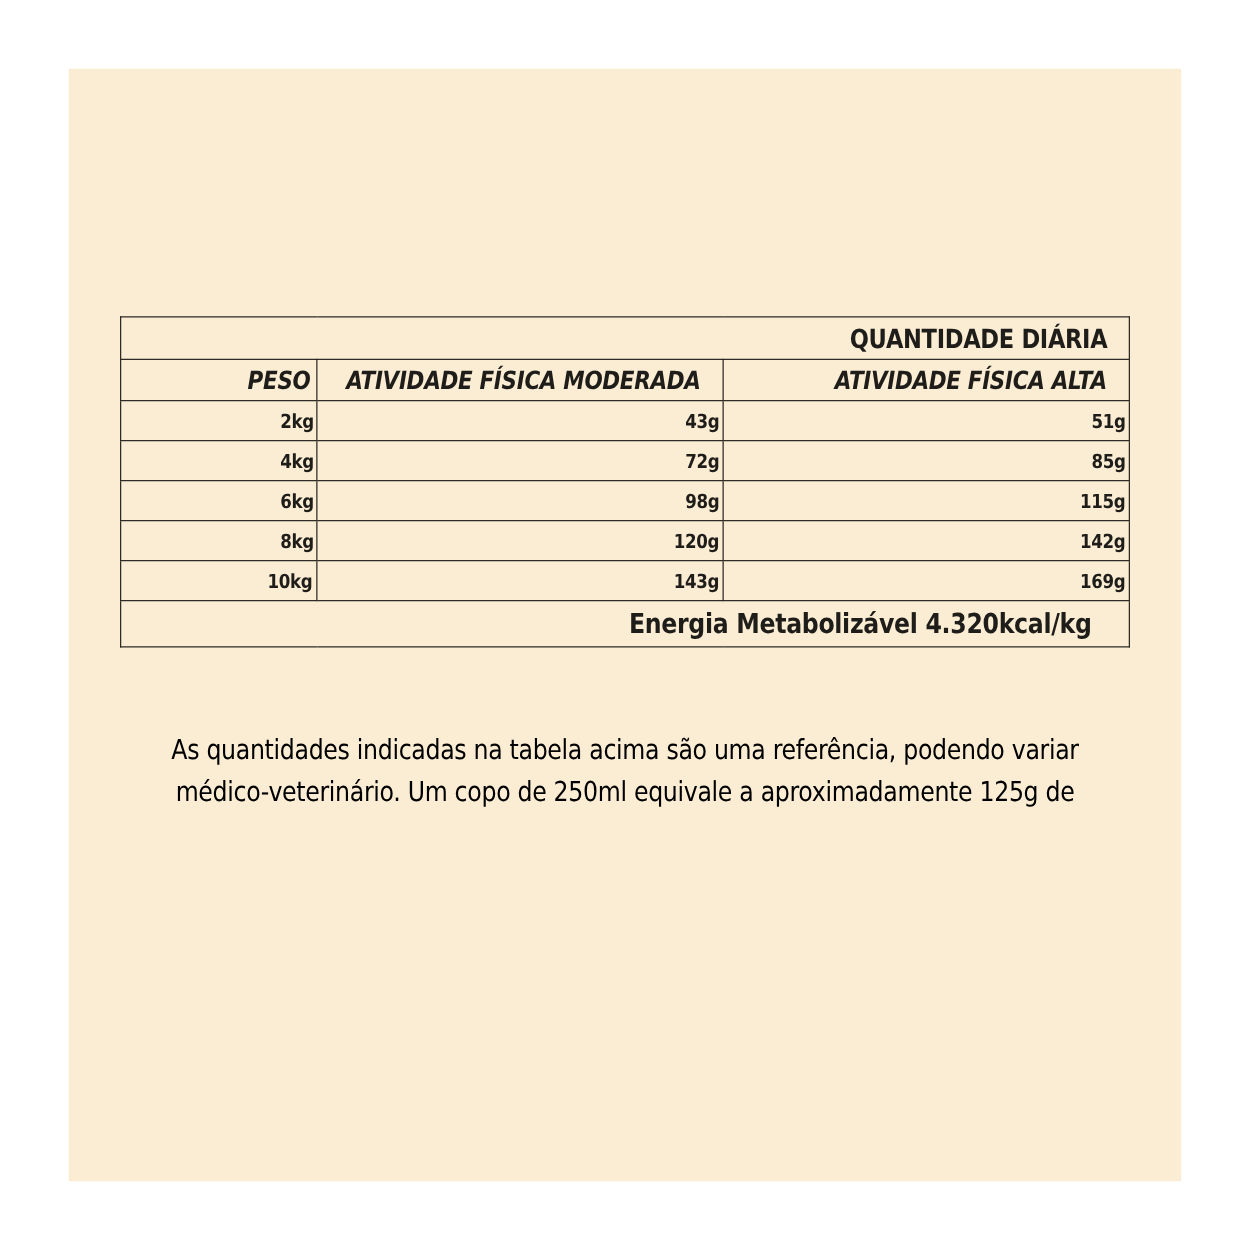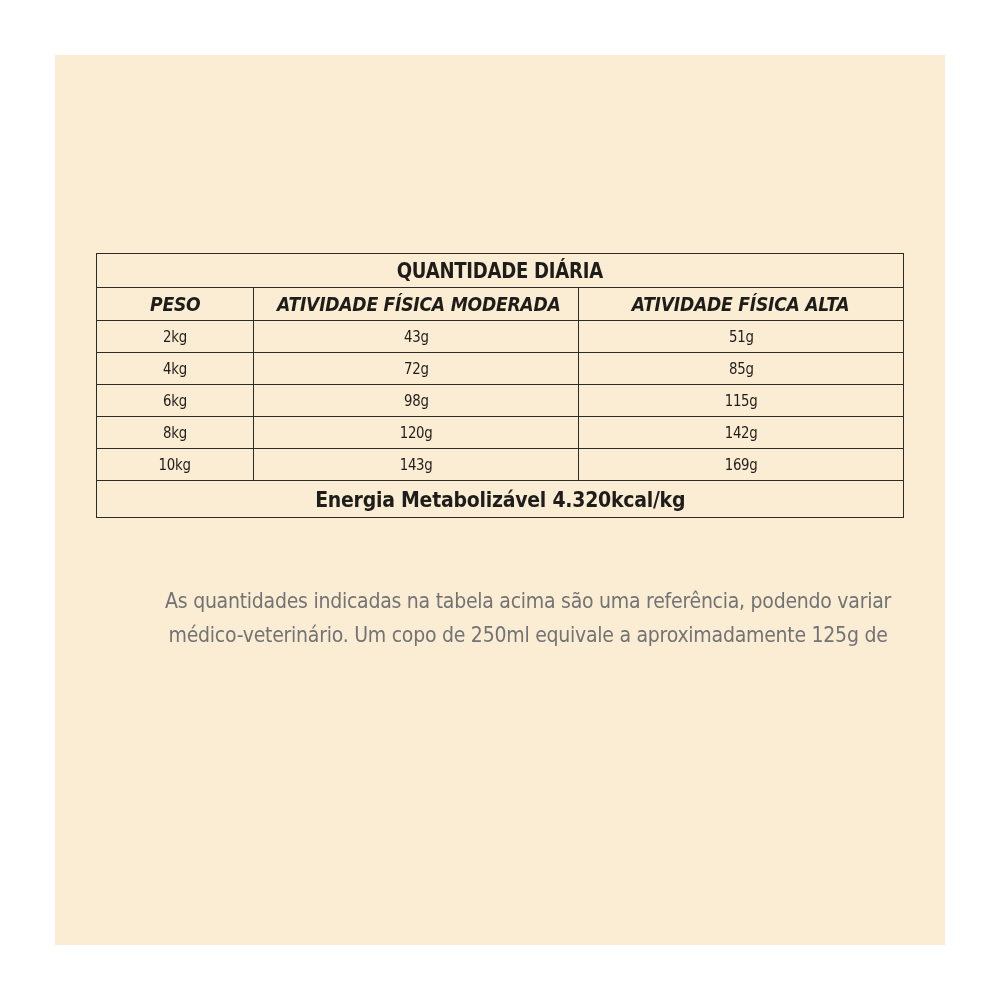--- a/index.html
+++ b/index.html
@@ -24,46 +24,45 @@
   .feed-table {
     position: absolute;
     left: 41px;
     top: 198px;
     width: 807px;
     border-collapse: collapse;
     table-layout: fixed;
   }
   .feed-table th, .feed-table td {
     border: 1.5px solid #2e2b25;
-    text-align: center;
+    text-align: right;
     vertical-align: middle;
     padding: 0;
     overflow: hidden;
   }
   .title-cell   { height: 33px; font-size: 21px; }
   .head-cell    { height: 32px; font-size: 20px; font-style: italic; }
-  .data-cell    { height: 31px; font-size: 15.5px; font-weight: normal; }
+  .data-cell    { height: 31px; font-size: 15.5px; font-weight: bold; }
   .footer-cell  { height: 36px; font-size: 22px; }
   .cond {
     display: inline-block;
     transform: scaleX(0.86);
     transform-origin: center;
     white-space: nowrap;
     letter-spacing: -0.3px;
   }
   .strong { font-weight: bold; }
   
   .note {
     position: absolute;
     left: 0;
     top: 529px;
     width: 890px;
     text-align: center;
-    color: #737373;
-    padding-left: 28px;
+    color: #000000;
   }
   .note-line {
     height: 33.5px;
     line-height: 33.5px;
     font-size: 22px;
   }
 </style>
 </head>
 <body>
 

